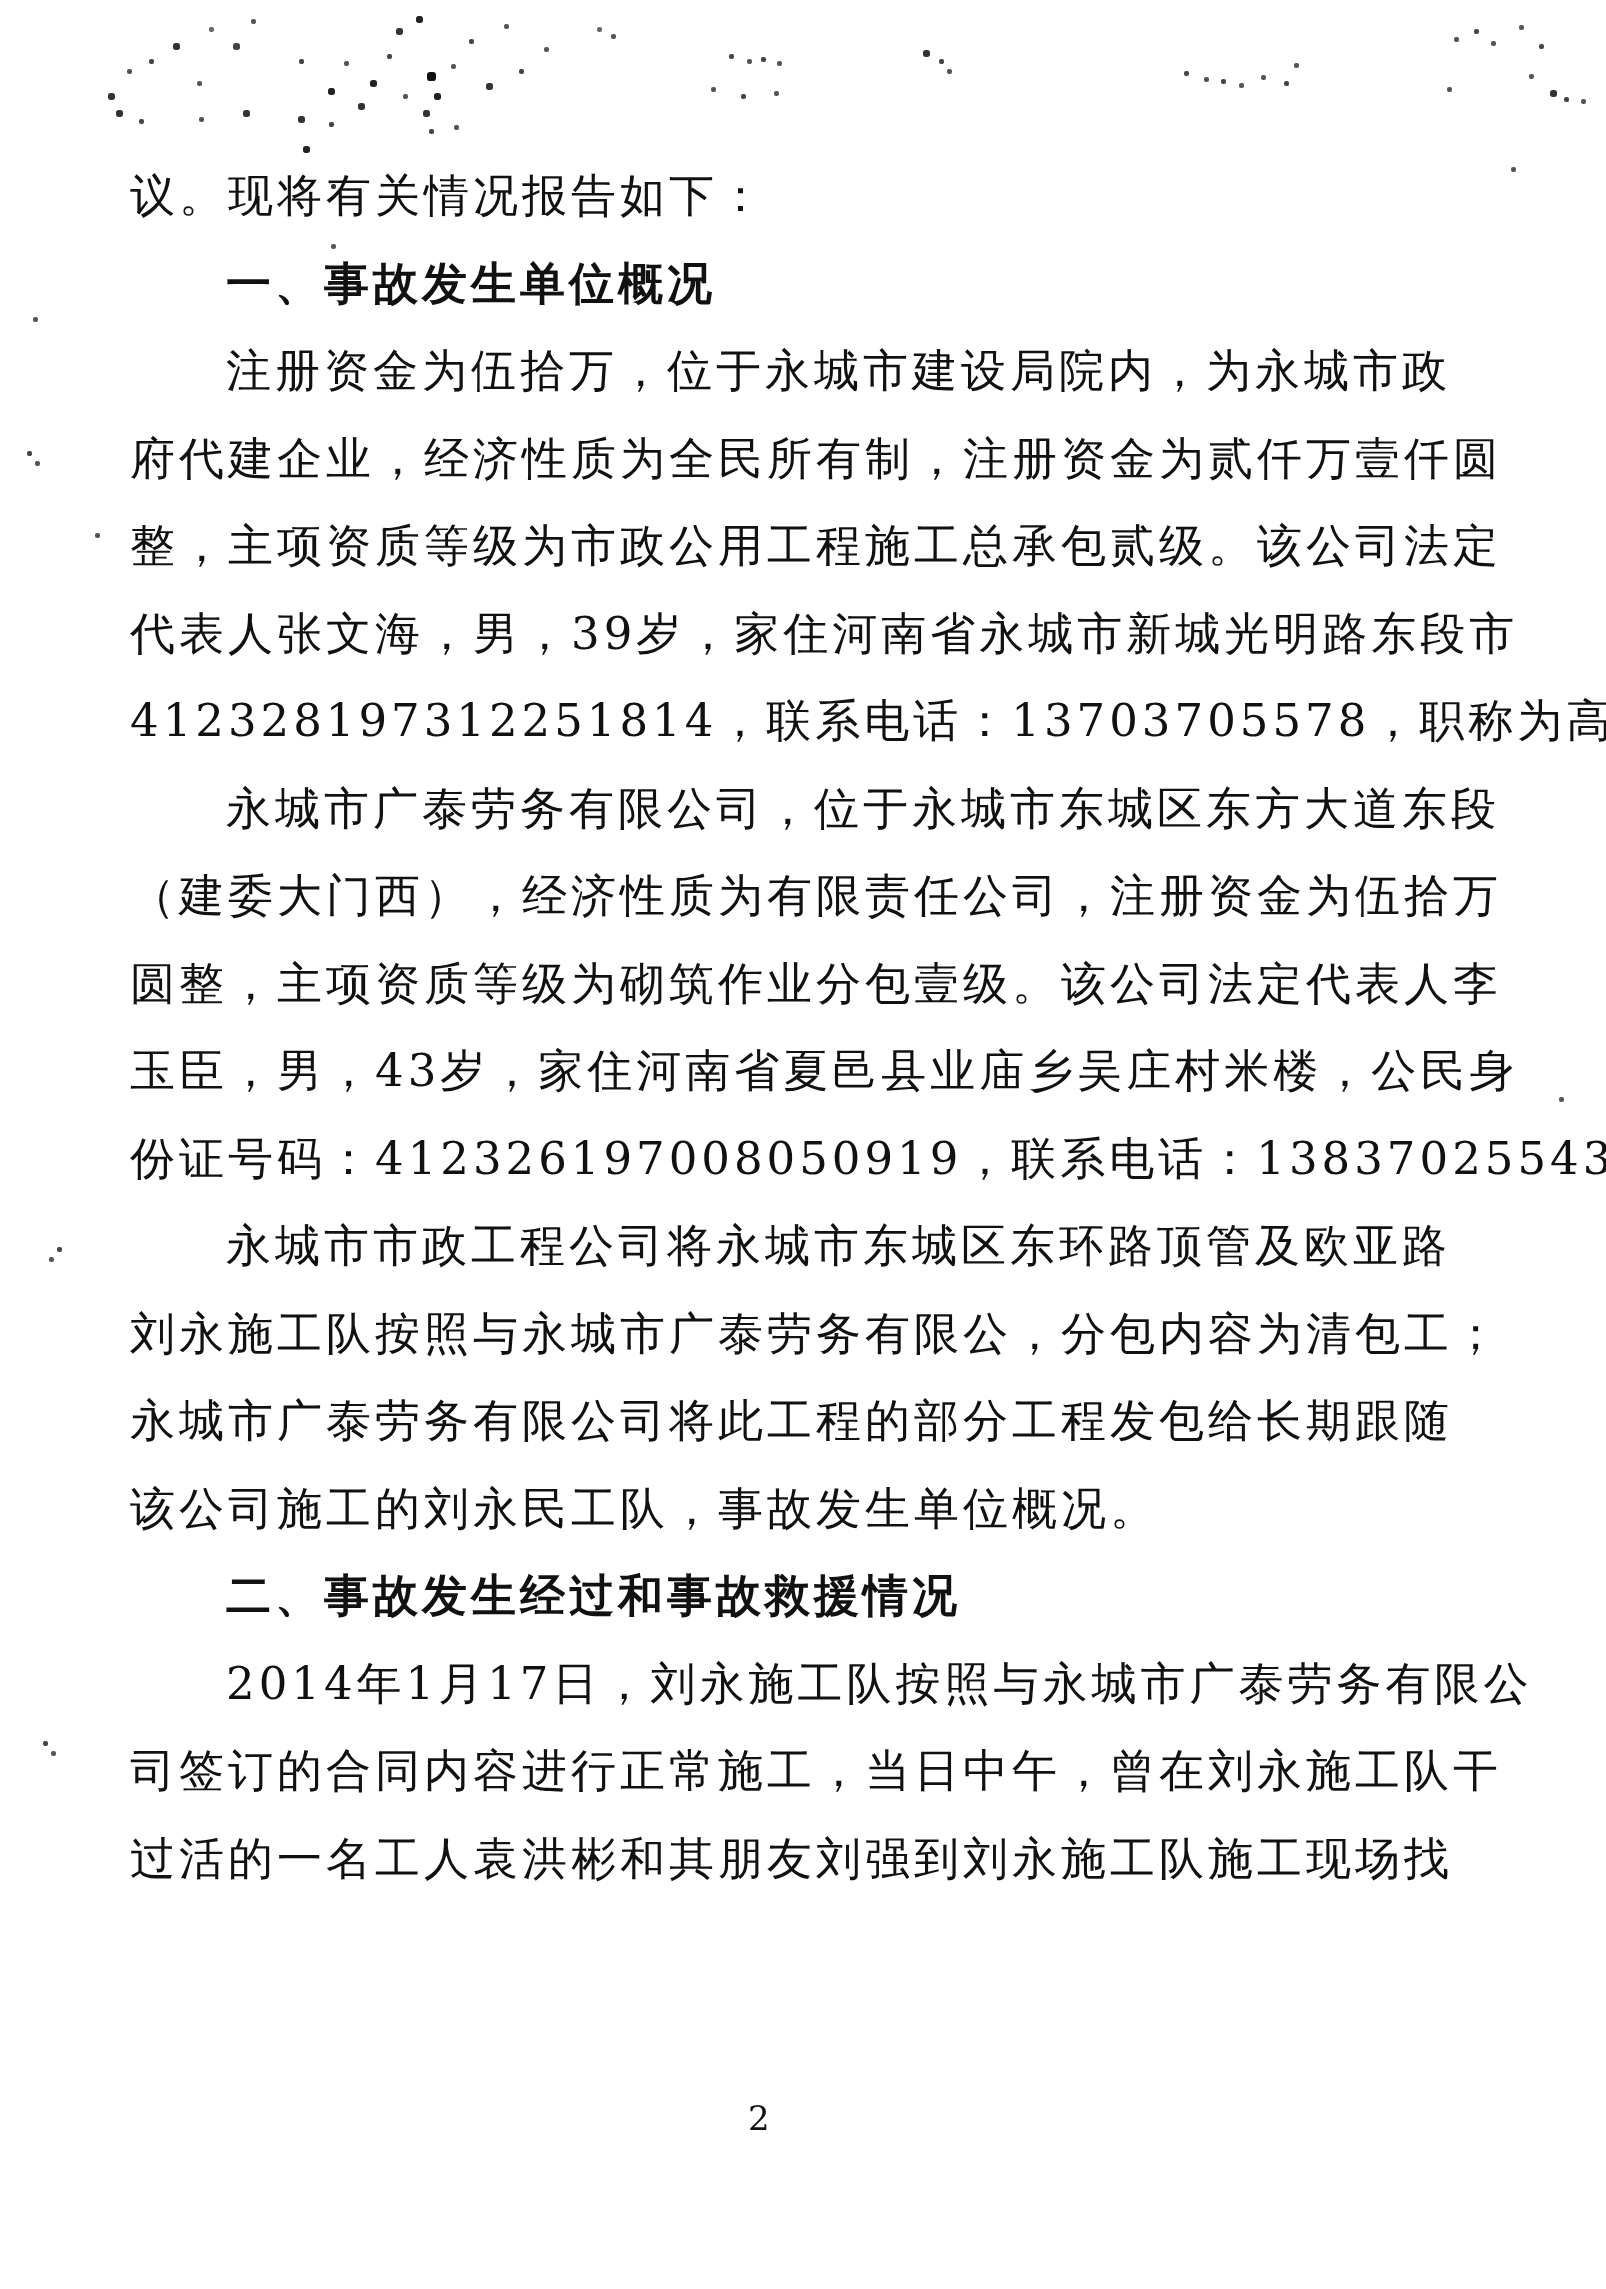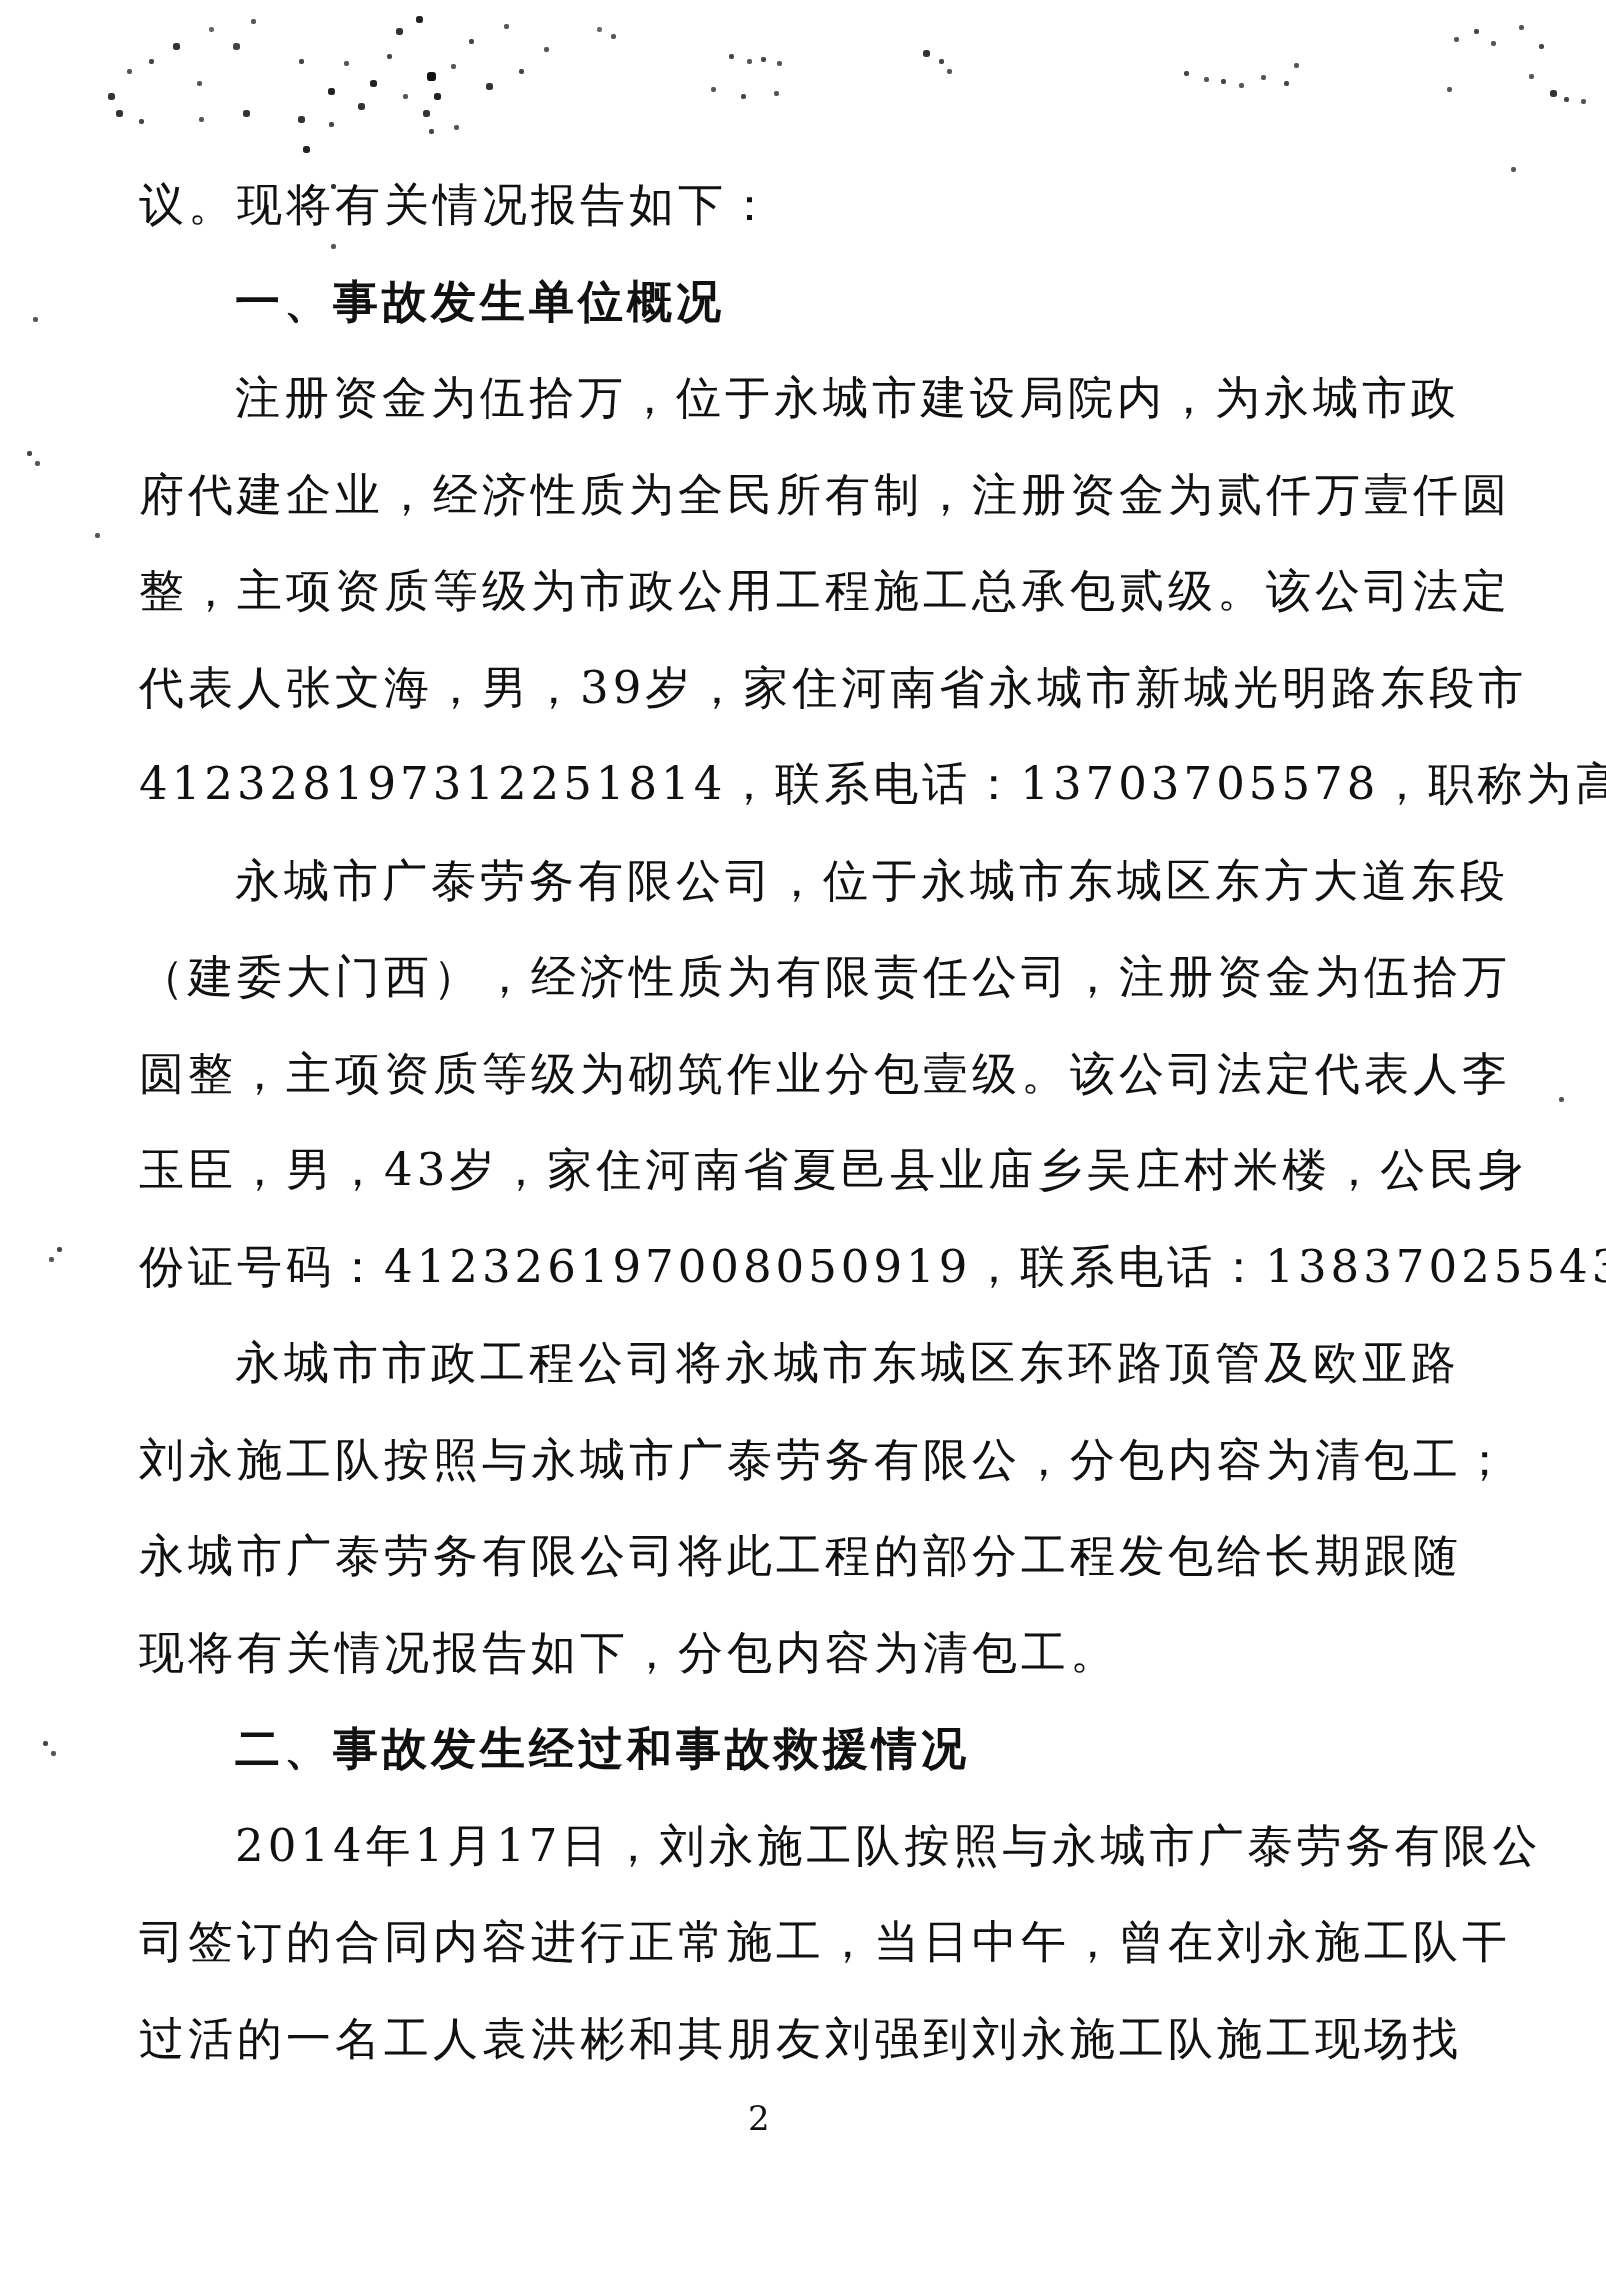--- a/index.html
+++ b/index.html
@@ -16,21 +16,21 @@
     font-family: "DejaVu Serif", serif;
     color: #111;
   }
   .content {
     position: absolute;
     left: 130px;
     top: 152px;
     width: 1352px;
   }
   .line {
-    margin: 9px;
+    margin: 0;
     height: 87.5px;
     line-height: 87.5px;
     font-size: 45px;
     letter-spacing: 4px;
     white-space: nowrap;
   }
   .line.indent { padding-left: 96px; }
   .line.heading { font-weight: bold; }
   .line.wide { letter-spacing: 17px; }
   .page-number {
@@ -110,21 +110,21 @@
     <p class="line">代表人张文海，男，39岁，家住河南省永城市新城光明路东段市</p>
     <p class="line">412328197312251814，联系电话：13703705578，职称为高级工</p>
     <p class="line indent">永城市广泰劳务有限公司，位于永城市东城区东方大道东段</p>
     <p class="line">（建委大门西），经济性质为有限责任公司，注册资金为伍拾万</p>
     <p class="line">圆整，主项资质等级为砌筑作业分包壹级。该公司法定代表人李</p>
     <p class="line">玉臣，男，43岁，家住河南省夏邑县业庙乡吴庄村米楼，公民身</p>
     <p class="line">份证号码：412326197008050919，联系电话：13837025543。</p>
     <p class="line indent">永城市市政工程公司将永城市东城区东环路顶管及欧亚路</p>
     <p class="line">刘永施工队按照与永城市广泰劳务有限公，分包内容为清包工；</p>
     <p class="line">永城市广泰劳务有限公司将此工程的部分工程发包给长期跟随</p>
-    <p class="line">现将有关情况报告如下，分包内容为清包工。</p>
+    <p class="line">该公司施工的刘永民工队，事故发生单位概况。</p>
     <p class="line indent heading">二、事故发生经过和事故救援情况</p>
     <p class="line indent">2014年1月17日，刘永施工队按照与永城市广泰劳务有限公</p>
     <p class="line">司签订的合同内容进行正常施工，当日中午，曾在刘永施工队干</p>
     <p class="line">过活的一名工人袁洪彬和其朋友刘强到刘永施工队施工现场找</p>
   </div>
 
   <div class="page-number">2</div>
 
 </div>
 

